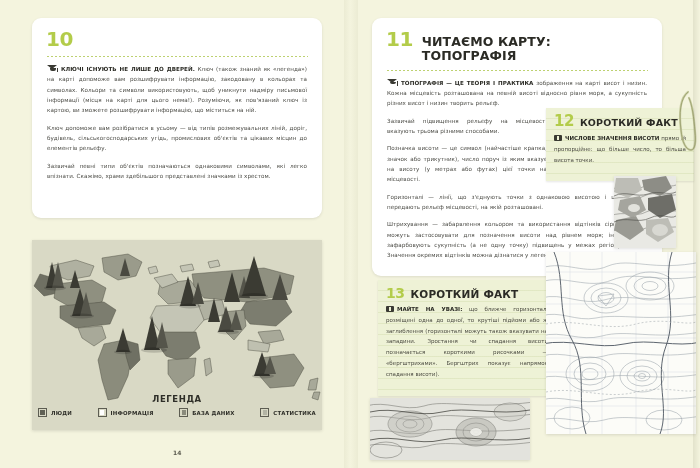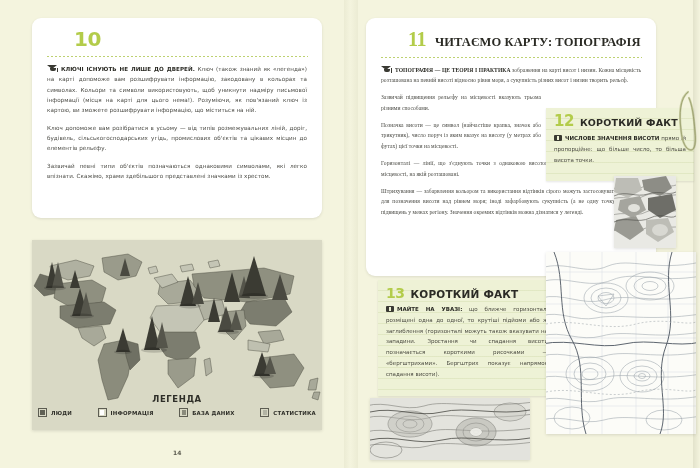--- a/index.html
+++ b/index.html
@@ -17,23 +17,23 @@
   .page{position:absolute;top:0;height:468px;}
   .page-left{left:0;width:350px;}
   .page-right{left:350px;width:350px;}
 
   
   .card{
     position:absolute;background:#ffffff;border-radius:9px;
     box-shadow:0 1px 3px rgba(0,0,0,0.10);
   }
   .card-left{left:32px;top:18px;width:290px;height:200px;}
-  .card-right{left:16px;top:18px;width:290px;height:258px;font-family:Liberation Serif, serif;}
-
-  .hdr{display:flex;align-items:baseline;gap:9px;padding:11px 14px 0 14px;margin-left:28px;}
+  .card-right{left:22px;top:18px;width:290px;height:258px;}
+
+  .hdr{display:flex;align-items:baseline;gap:9px;padding:11px 14px 0 14px;}
   .hdr-num{
     font-size:20px;font-weight:bold;color:#b3cc4a;letter-spacing:-0.5px;
     line-height:1;
   }
   .hdr-title{
     font-size:12.5px;font-weight:bold;color:#2b2b25;letter-spacing:0.1px;
     line-height:1.1;text-transform:uppercase;
   }
   .dotline{
     margin:5px 14px 0 14px;height:3px;

